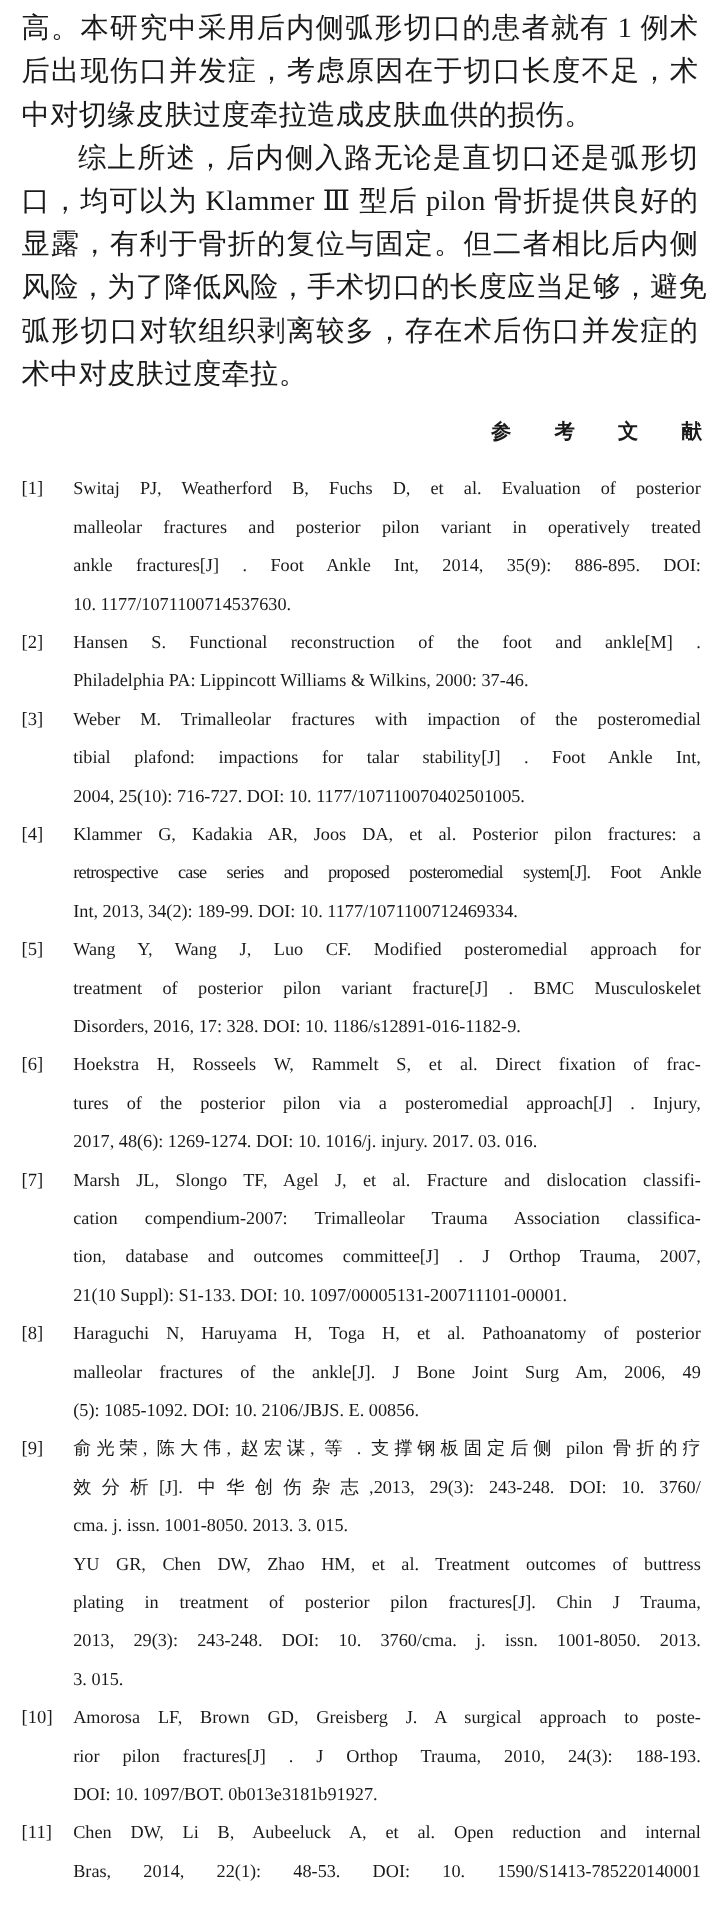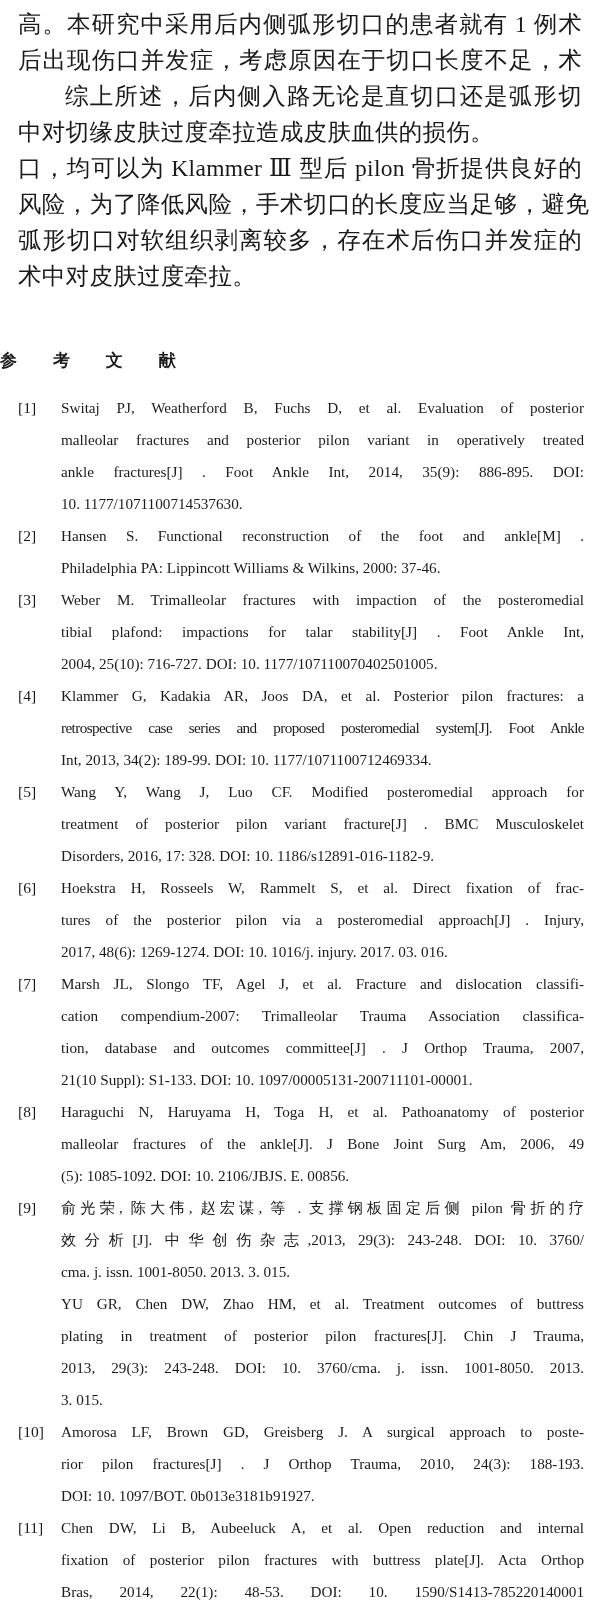--- a/index.html
+++ b/index.html
@@ -11,21 +11,21 @@
   .page { position: relative; width: 600px; height: 1605px; padding-left: 23px; }
   .body-text { position: absolute; left: 18px; top: 6px; width: 564px; }
   .body-line {
     height: 36px; line-height: 36px; font-size: 23.5px;
     white-space: nowrap; letter-spacing: 0.3px;
   }
   .body-line.indent { padding-left: 47px; }
   .just { text-align: justify; text-align-last: justify; }
   .heading {
     position: absolute; left: 0; top: 348px; width: 600px;
-    text-align: left; font-weight: bold; font-size: 17px;
+    text-align: right; font-weight: bold; font-size: 17px;
     letter-spacing: 15px; font-family: "DejaVu Sans", sans-serif;
     height: 24px; line-height: 24px;
   }
   .refs { position: absolute; left: 18px; top: 392px; width: 566px; }
   .ref { position: relative; }
   .ref-num {
     position: absolute; left: 0; top: 0; width: 40px;
     font-size: 15.5px; line-height: 32px; height: 32px; white-space: nowrap;
   }
   .ref-line {
@@ -36,24 +36,25 @@
 </style>
 </head>
 <body>
 
 <div class="page">
 
   <div class="body-text">
 
     <div class="body-line just">高。本研究中采用后内侧弧形切口的患者就有 1 例术</div>
     <div class="body-line just">后出现伤口并发症，考虑原因在于切口长度不足，术</div>
+    <div class="body-line">中对切缘皮肤过度牵拉造成皮肤血供的损伤。</div>
+
     <div class="body-line indent just">综上所述，后内侧入路无论是直切口还是弧形切</div>
-
-    <div class="body-line">中对切缘皮肤过度牵拉造成皮肤血供的损伤。</div>
     <div class="body-line just">口，均可以为 Klammer Ⅲ 型后 pilon 骨折提供良好的</div>
+    <div class="body-line just">显露，有利于骨折的复位与固定。但二者相比后内侧</div>
     <div class="body-line just">风险，为了降低风险，手术切口的长度应当足够，避免</div>
     <div class="body-line just">弧形切口对软组织剥离较多，存在术后伤口并发症的</div>
     <div class="body-line">术中对皮肤过度牵拉。</div>
   </div>
 
   <div class="heading">参 考 文 献</div>
 
   <div class="refs">
 
     <div class="ref">
@@ -127,19 +128,18 @@
     <div class="ref">
       <span class="ref-num">[10]</span>
       <div class="ref-line just">Amorosa LF, Brown GD, Greisberg J. A surgical approach to poste-</div>
       <div class="ref-line just">rior pilon fractures[J] . J Orthop Trauma, 2010, 24(3): 188-193.</div>
       <div class="ref-line">DOI: 10. 1097/BOT. 0b013e3181b91927.</div>
     </div>
 
     <div class="ref">
       <span class="ref-num">[11]</span>
       <div class="ref-line just">Chen DW, Li B, Aubeeluck A, et al. Open reduction and internal</div>
-      <div class="ref-line just">fixation of posterior pilon fractures with buttress plate[J]. Acta Orthop</div>
       <div class="ref-line just">Bras, 2014, 22(1): 48-53. DOI: 10. 1590/S1413-785220140001</div>
 
     </div>
 
   </div>
 </div>
 
 </body></html>

